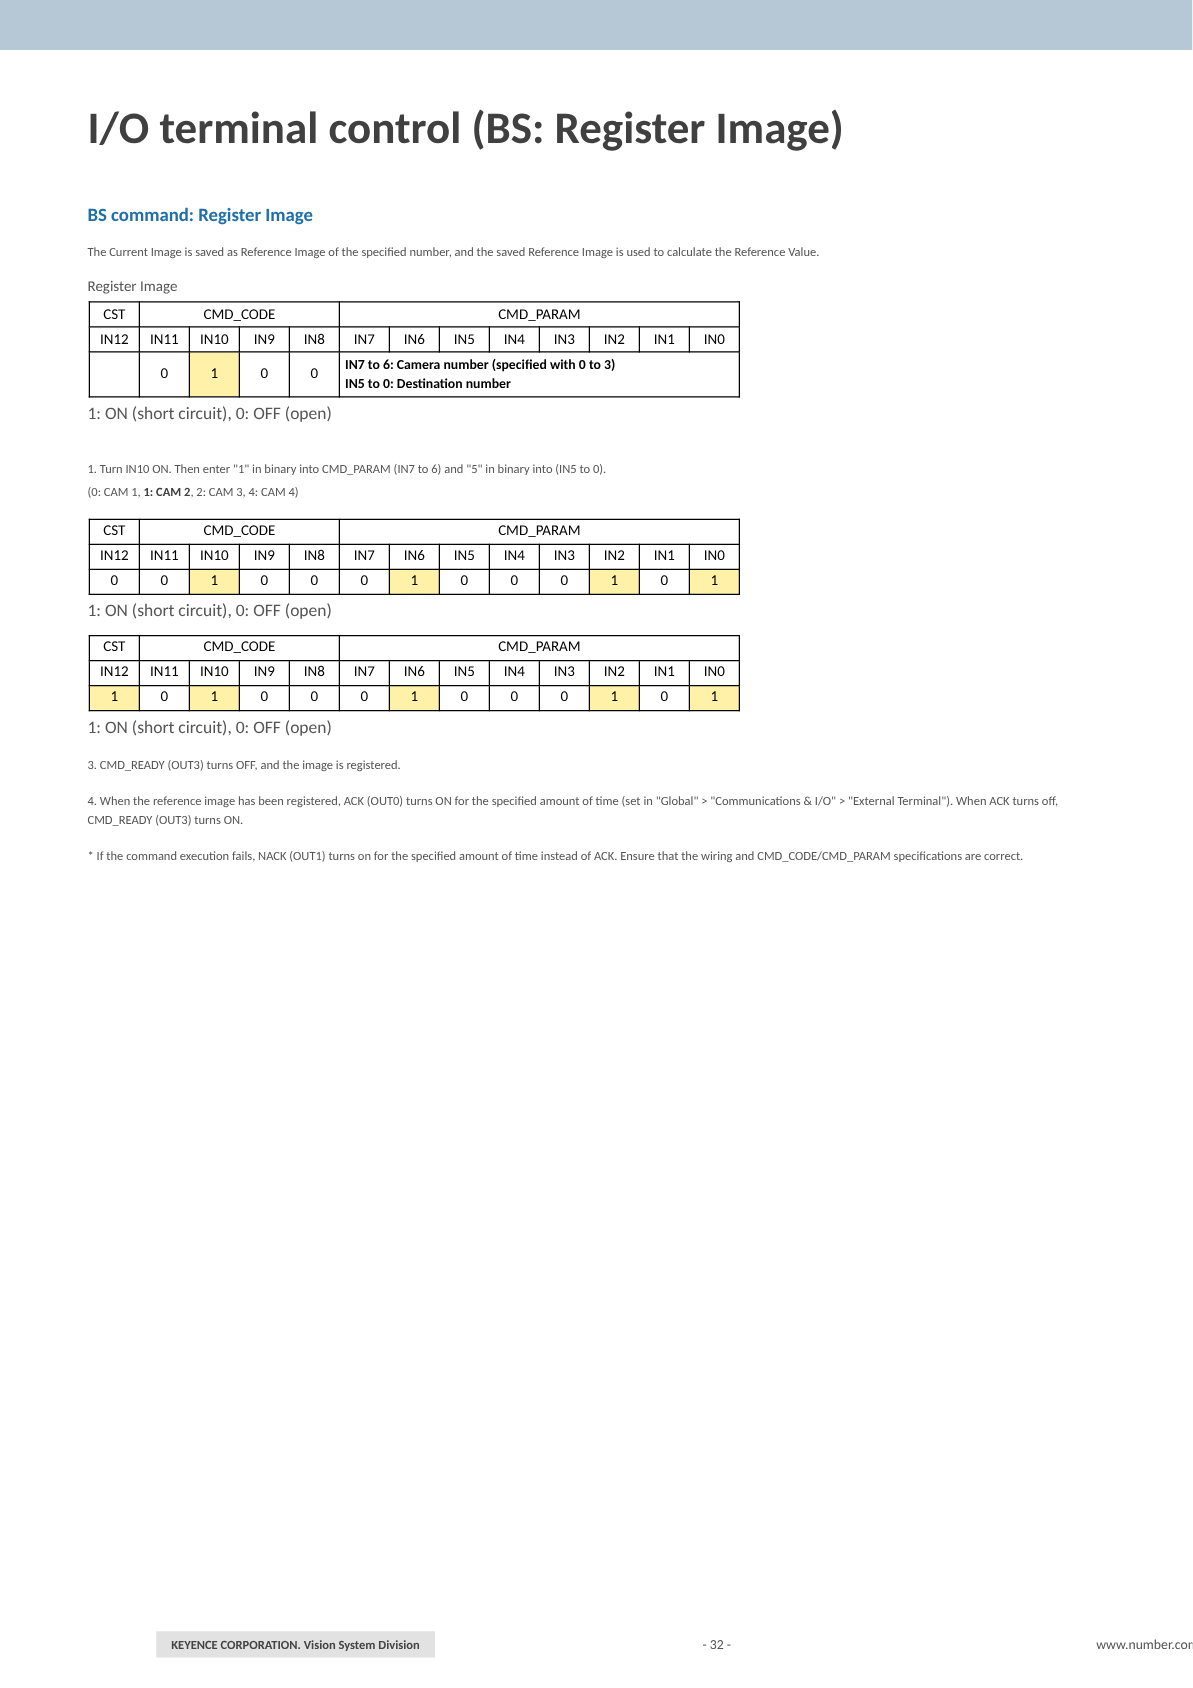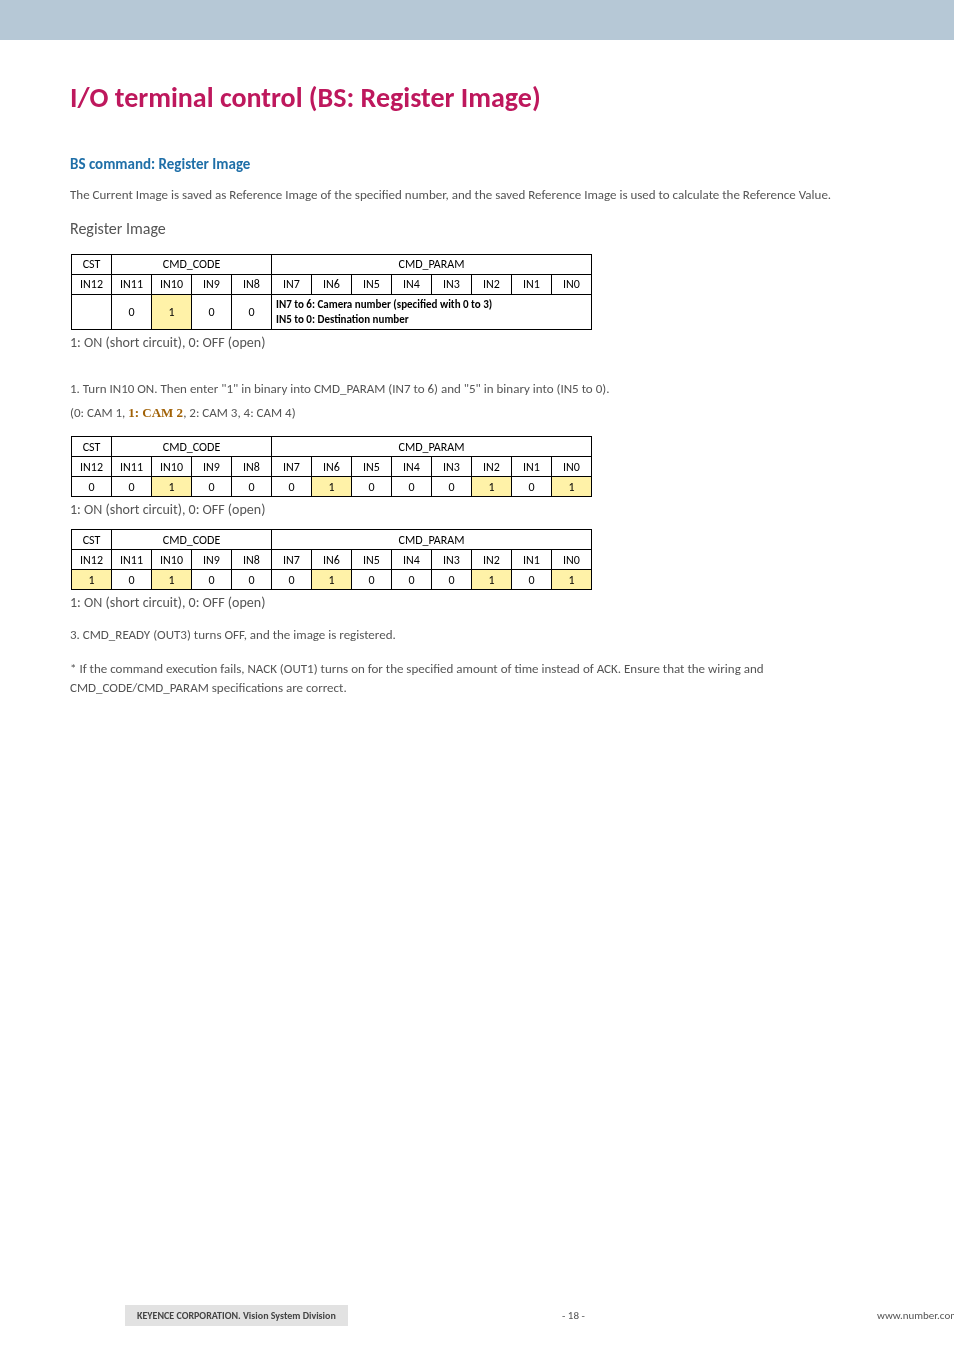--- a/index.html
+++ b/index.html
@@ -14,48 +14,48 @@
   }
   .top-bar {
     width: 100%;
     height: 40px;
     background: #b6c8d6;
   }
   .content {
     padding: 40px 70px 0 70px;
   }
   h1 {
-    font-size: 28px;
+    font-size: 36px;
     font-weight: bold;
     margin: 0 0 40px 0;
-    color: #be185d;
+    color: #404040;
   }
   h2.blue {
     color: #1f6fa8;
     font-size: 15px;
     font-weight: bold;
     margin: 0 0 12px 0;
   }
   p.body {
-    font-size: 13px;
+    font-size: 10px;
     color: #555;
     margin: 4px 0 14px 0;
     line-height: 1.5;
   }
   p.caption {
-    font-size: 16px;
-    color: #555;
-    margin: 0 0 16px 0;
+    font-size: 12px;
+    color: #555;
+    margin: 0 0 4px 0;
   }
   p.note {
     font-size: 14px;
     color: #555;
     margin: 4px 0 0 0;
   }
-  .green { color: #a16207; font-weight: bold; font-family: Liberation Serif, serif; }
+  .green { color: #404040; font-weight: bold; }
   table.io {
     border-collapse: collapse;
     margin: 1px;
   }
   table.io th, table.io td {
     border: 1px solid #000;
     font-size: 12px;
     text-align: center;
     padding: 2px 4px;
     height: 20px;
@@ -233,22 +233,23 @@
             <td class="hl">1</td>
             <td>0</td>
             <td class="hl">1</td>
           </tr>
         </tbody>
       </table>
     <p class="note">1: ON (short circuit), 0: OFF (open)</p>
 
     <div class="spacer"></div>
     <p class="body">3. CMD_READY (OUT3) turns OFF, and the image is registered.</p>
+    <p class="body">4. When the reference image has been registered, ACK (OUT0) turns ON for the specified amount of time (set in "Global" &gt; "Communications &amp; I/O" &gt; "External Terminal"). When ACK turns off, CMD_READY (OUT3) turns ON.</p>
     <p class="body">* If the command execution fails, NACK (OUT1) turns on for the specified amount of time instead of ACK. Ensure that the wiring and CMD_CODE/CMD_PARAM specifications are correct.</p>
   </div>
 
 </div>
 
 <div class="footer">
   <div class="footer-left">KEYENCE CORPORATION. Vision System Division</div>
-  <div class="footer-center">- 18 -</div>
+  <div class="footer-center">- 32 -</div>
   <div class="footer-right">www.number.com</div>
 </div>
 
 </body></html>

